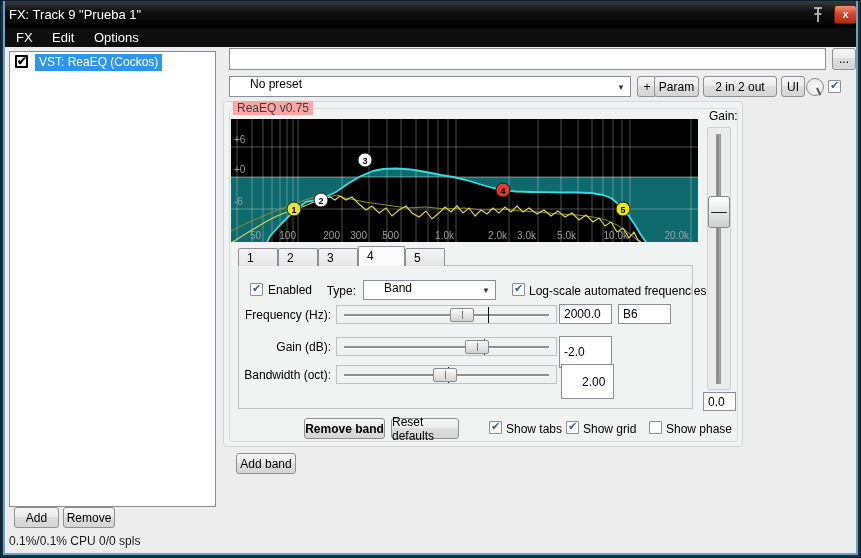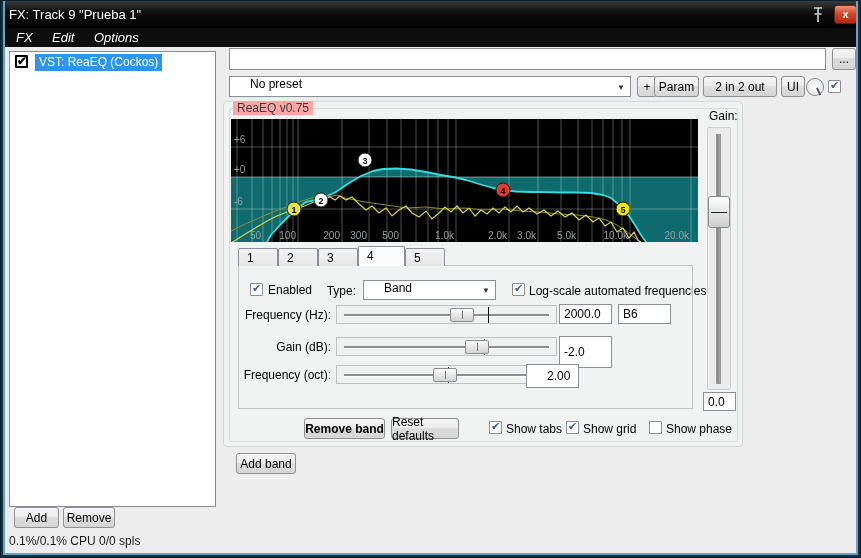--- a/index.html
+++ b/index.html
@@ -11,21 +11,21 @@
          box-shadow:inset 2px -2px 0 #6ea2c0, inset -2px -2px 0 #6ea2c0;}
   
   .titlebar{position:absolute;left:0;top:0;width:861px;height:27px;
             background:linear-gradient(#3a3a3a,#101010 40%,#000);color:#fff;z-index:10;}
   .title{position:absolute;left:8px;top:6px;font-size:13px;}
   .pin{position:absolute;right:36px;top:5px;width:16px;height:18px;}
   .closebtn{position:absolute;right:5px;top:4px;width:23px;height:19px;border-radius:3px;
             background:linear-gradient(#f0907a,#d3472c 45%,#b02b12);border:1px solid #6e1d10;
             color:#fff;font-size:11px;font-weight:bold;text-align:center;line-height:17px;}
   .menubar{position:absolute;left:0;top:27px;width:861px;height:19px;background:#0d0d0d;color:#fff;z-index:10;}
-  .menubar span{display:inline-block;margin-left:15px;font-size:13px;line-height:19px;font-style:italic;}
+  .menubar span{display:inline-block;margin-left:15px;font-size:13px;line-height:19px;}
   
   .btn{position:absolute;display:flex;align-items:center;justify-content:center;font-size:12px;color:#000;
        background:linear-gradient(#f6f6f6,#ececec 45%,#dedede 46%,#d5d5d5);
        border:1px solid #8e9094;border-radius:3px;}
   .tb{position:absolute;background:#fff;border:1px solid #8b9097;font-size:12px;color:#000;
       display:flex;align-items:center;padding-left:4px;}
   .cb{position:absolute;width:13px;height:13px;background:#fff;border:1px solid #8b8f98;border-radius:1px;}
   .cb.checked::after{content:"✔";position:absolute;left:1px;top:-2px;font-size:11px;color:#3c5f92;}
   .cb.black{border:2px solid #000;}
   .cb.black.checked::after{content:"✔";left:0px;top:-3px;color:#000;font-weight:bold;font-size:12px;}
@@ -225,27 +225,27 @@
   <div class="tb" style="left:617px;top:303px;width:53px;height:20px;">B6</div>
 
   <span class="lbl" style="left:237px;top:339px;width:93px;text-align:right;">Gain (dB):</span>
   <div class="slider" style="left:335px;top:336px;">
     <div class="groove"></div>
     <div class="tick" style="left: 67%;"></div>
     <div class="thumb" style="left: 64%;"></div>
   </div>
   <div class="tb" style="left:558px;top:335px;width:53px;height:32px;">-2.0</div>
 
-  <span class="lbl" style="left:237px;top:367px;width:93px;text-align:right;">Frequency (oct):</span>
+  <span class="lbl" style="left:237px;top:367px;width:93px;text-align:right;">Bandwidth (oct):</span>
   <div class="slider" style="left:335px;top:364px;">
     <div class="groove"></div>
     <div class="tick" style="left: 50.5%;"></div>
     <div class="thumb" style="left: 49.5%;"></div>
   </div>
-  <div class="tb" style="left:525px;top:363px;width:53px;height:24px;padding-left:20px;">2.00</div>
+  <div class="tb" style="left:560px;top:363px;width:53px;height:35px;padding-left:20px;">2.00</div>
 
   <div class="btn" style="left:235px;top:417px;width:60px;height:21px;margin-top:35px;">Add band</div>
   <div class="btn" style="left:303px;top:417px;width:81px;height:21px;font-weight:bold;">Remove band</div>
   <div class="btn" style="left:390px;top:417px;width:68px;height:21px;">Reset defaults</div>
   <span class="cb checked" style="left:488px;top:420px;"></span>
   <span class="lbl" style="left:505px;top:421px;">Show tabs</span>
   <span class="cb checked" style="left:565px;top:420px;"></span>
   <span class="lbl" style="left:582px;top:421px;">Show grid</span>
   <span class="cb" style="left:648px;top:420px;"></span>
   <span class="lbl" style="left:665px;top:421px;">Show phase</span>

